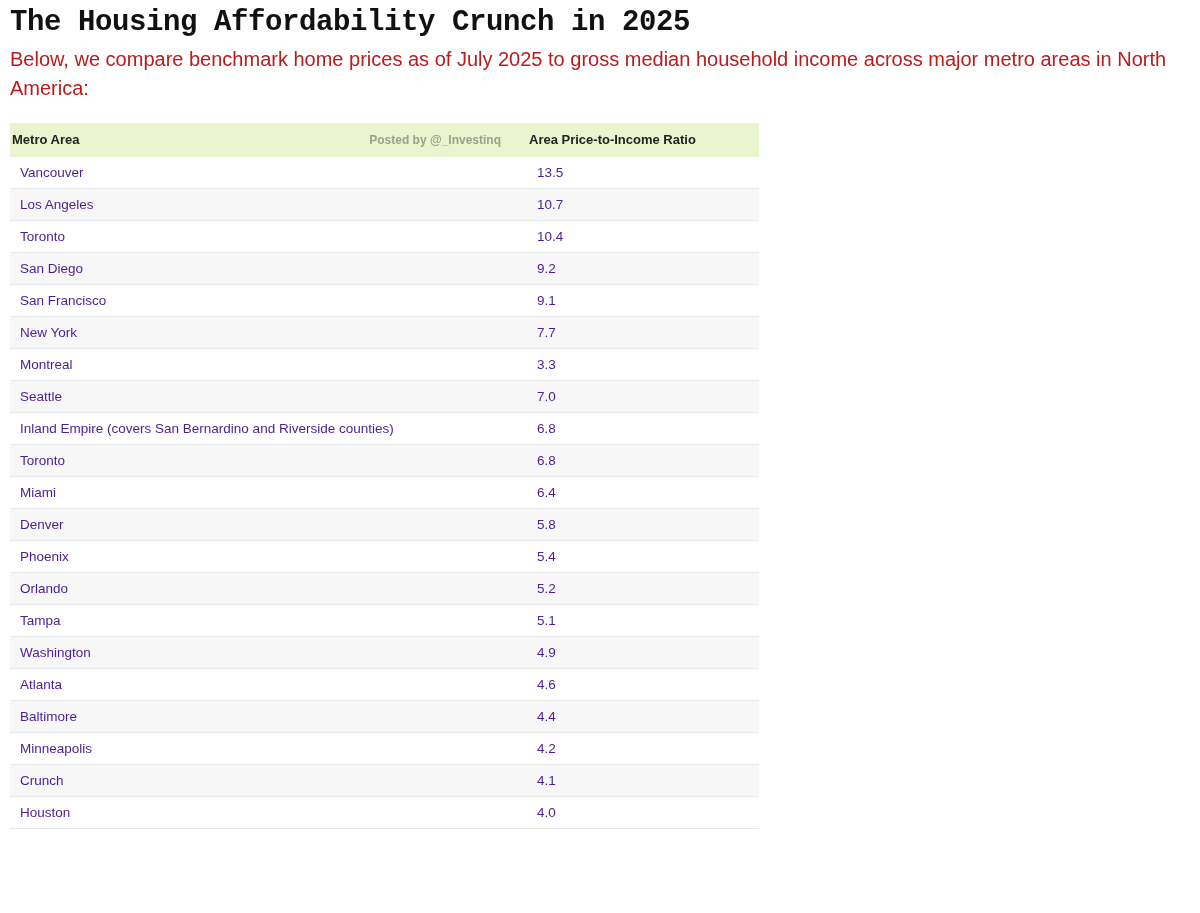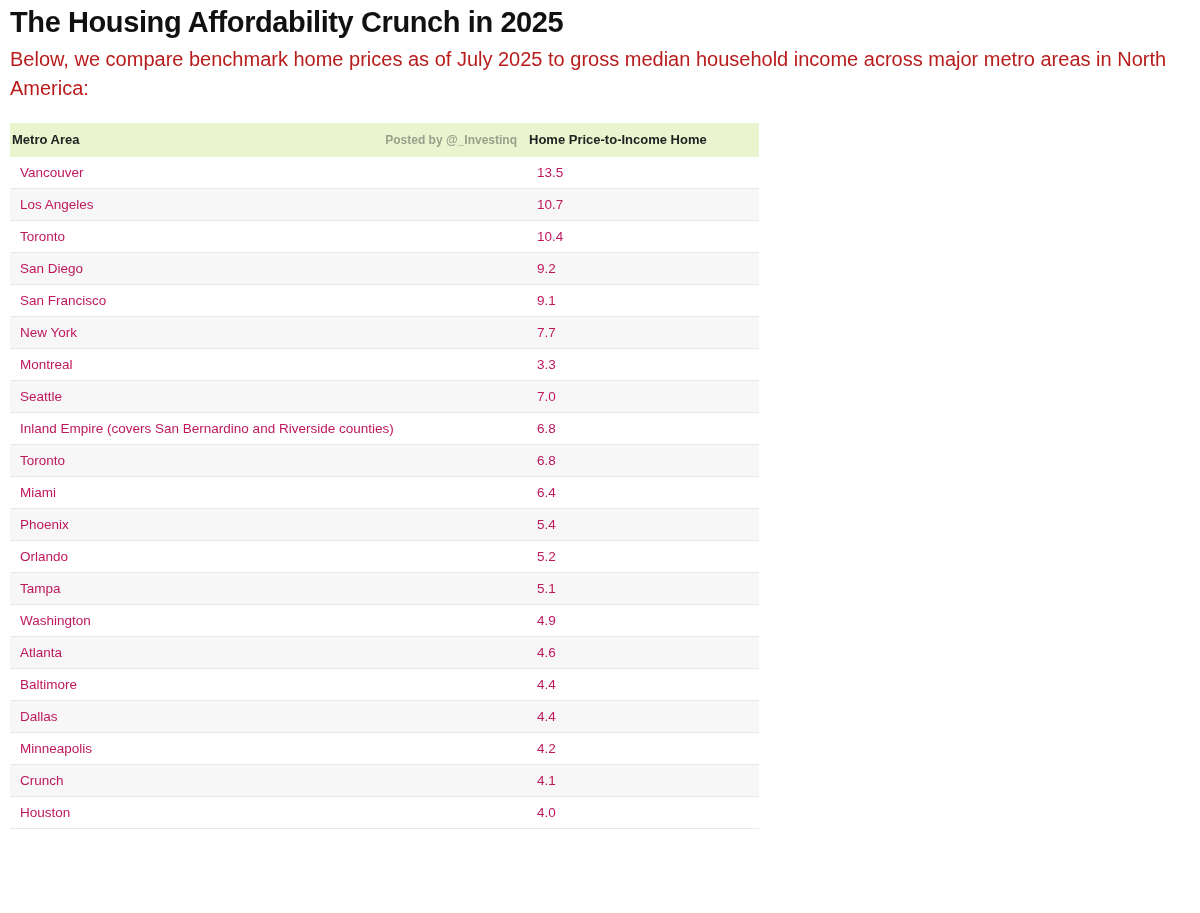--- a/index.html
+++ b/index.html
@@ -12,21 +12,21 @@
     height: 913px;
     font-family: "Liberation Sans", sans-serif;
     color: #1a1a1a;
     overflow: hidden;
   }
   .page {
     padding: 6px 10px 0 10px;
     box-sizing: border-box;
   }
   .title {
-    font-family: Liberation Sans, sans-serif;
+    font-family: Liberation Mono, monospace;
     font-size: 29px;
     font-weight: bold;
     letter-spacing: -0.4px;
     color: #111111;
     margin: 0 0 6px 0;
     line-height: 1.15;
   }
   .intro {
     font-size: 20px;
     line-height: 1.45;
@@ -46,31 +46,31 @@
     color: #222222;
     text-align: left;
     padding: 9px 10px 10px 2px;
     vertical-align: middle;
     border: none;
   }
   th.col-metro { width: 505px; position: relative; }
   th.col-ratio { width: 220px; }
   .watermark {
     position: absolute;
-    right: 10px;
+    right: 26px;
     top: 50%;
     transform: translateY(-50%);
     font-size: 12px;
     font-weight: bold;
     color: #9aa08c;
     white-space: nowrap;
   }
   table.data td {
     font-size: 13.5px;
-    color: #be185d;
+    color: #4c1d95;
     padding: 8px 10px;
     border-bottom: 1px solid #e8e8e8;
     vertical-align: middle;
     white-space: nowrap;
     overflow: hidden;
     text-overflow: ellipsis;
   }
   table.data tbody tr:nth-child(even) {
     background: #f7f7f7;
   }
@@ -87,21 +87,21 @@
 
   <p class="intro">Below, we compare benchmark home prices as of July 2025 to gross median household income across major metro areas in North America:</p>
 
   <table class="data">
     <thead>
       <tr>
         <th class="col-metro">
           <span>Metro Area</span>
           <span class="watermark">Posted by @_Investinq</span>
         </th>
-        <th class="col-ratio">Home Price-to-Income Home</th>
+        <th class="col-ratio">Area Price-to-Income Ratio</th>
       </tr>
     </thead>
     <tbody>
         <tr>
           <td>Vancouver</td>
           <td>13.5</td>
         </tr>
         <tr>
           <td>Los Angeles</td>
           <td>10.7</td>
@@ -136,20 +136,24 @@
         </tr>
         <tr>
           <td>Toronto</td>
           <td>6.8</td>
         </tr>
         <tr>
           <td>Miami</td>
           <td>6.4</td>
         </tr>
         <tr>
+          <td>Denver</td>
+          <td>5.8</td>
+        </tr>
+        <tr>
           <td>Phoenix</td>
           <td>5.4</td>
         </tr>
         <tr>
           <td>Orlando</td>
           <td>5.2</td>
         </tr>
         <tr>
           <td>Tampa</td>
           <td>5.1</td>
@@ -160,24 +164,20 @@
         </tr>
         <tr>
           <td>Atlanta</td>
           <td>4.6</td>
         </tr>
         <tr>
           <td>Baltimore</td>
           <td>4.4</td>
         </tr>
         <tr>
-          <td>Dallas</td>
-          <td>4.4</td>
-        </tr>
-        <tr>
           <td>Minneapolis</td>
           <td>4.2</td>
         </tr>
         <tr>
           <td>Crunch</td>
           <td>4.1</td>
         </tr>
         <tr>
           <td>Houston</td>
           <td>4.0</td>

